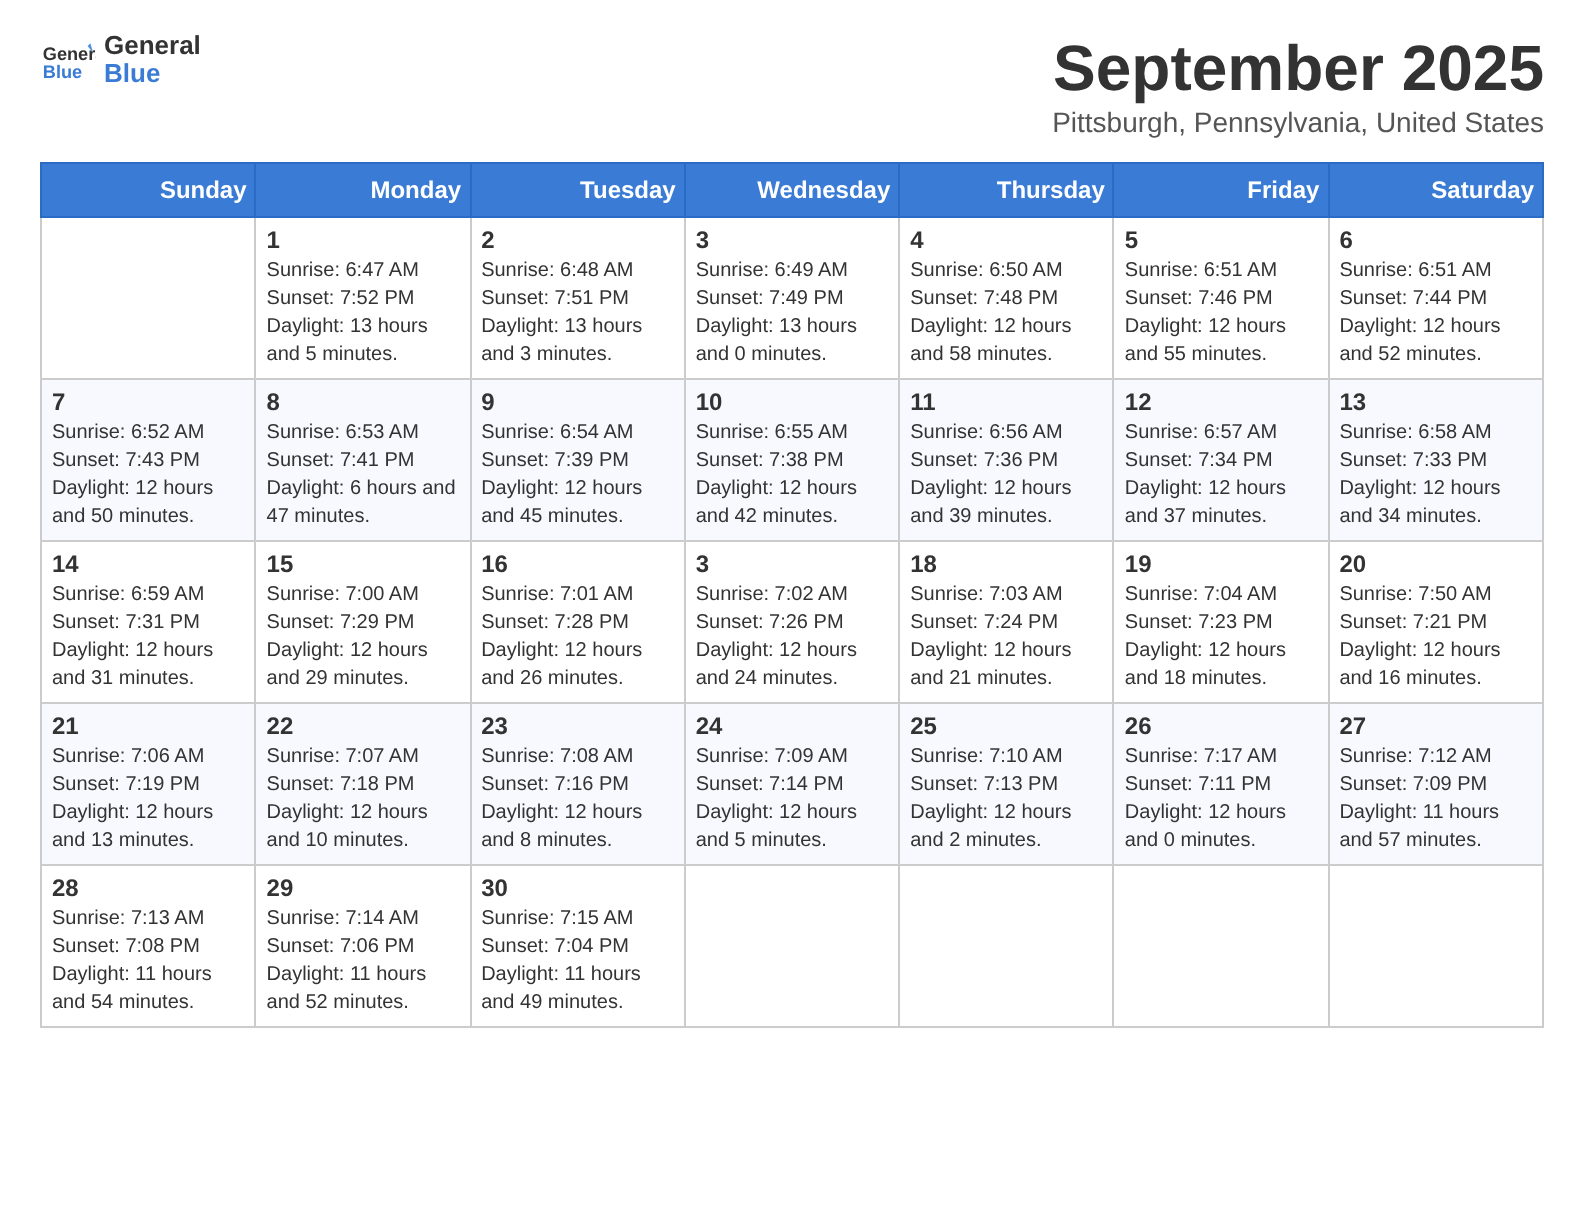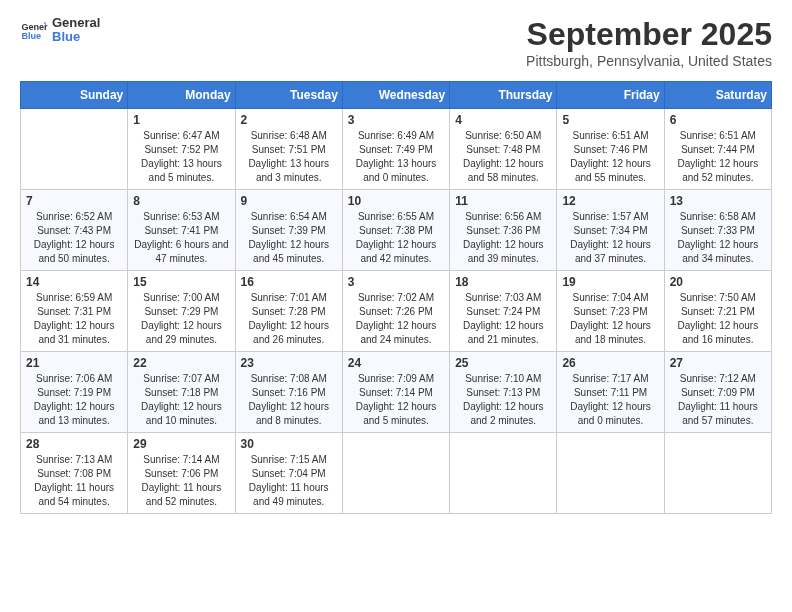--- a/index.html
+++ b/index.html
@@ -66,21 +66,20 @@
     }
     .day-number {
       font-weight: bold;
       font-size: 12px;
       display: block;
       margin-bottom: 2px;
     }
     .day-info {
       line-height: 1.4;
       font-size: 10px;
-      text-align: center;
     }
     td.empty {
       background: #f9f9f9;
     }
   </style>
 </head>
 <body>
 
 <div class="header-area">
   <div class="logo">
@@ -206,21 +205,21 @@
         <span class="day-number">11</span>
         <div class="day-info">
           <div>Sunrise: 6:56 AM</div>
           <div>Sunset: 7:36 PM</div>
           <div>Daylight: 12 hours and 39 minutes.</div>
         </div>
       </td>
         <td>
         <span class="day-number">12</span>
         <div class="day-info">
-          <div>Sunrise: 1:57 AM</div>
+          <div>Sunrise: 6:57 AM</div>
           <div>Sunset: 7:34 PM</div>
           <div>Daylight: 12 hours and 37 minutes.</div>
         </div>
       </td>
         <td>
         <span class="day-number">13</span>
         <div class="day-info">
           <div>Sunrise: 6:58 AM</div>
           <div>Sunset: 7:33 PM</div>
           <div>Daylight: 12 hours and 34 minutes.</div>

